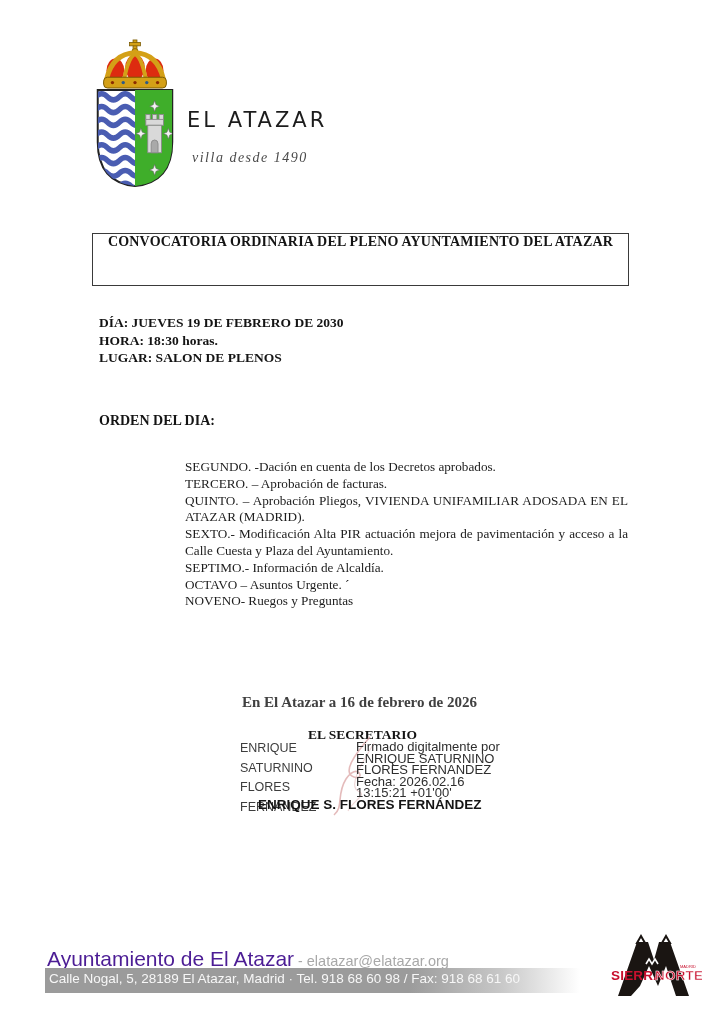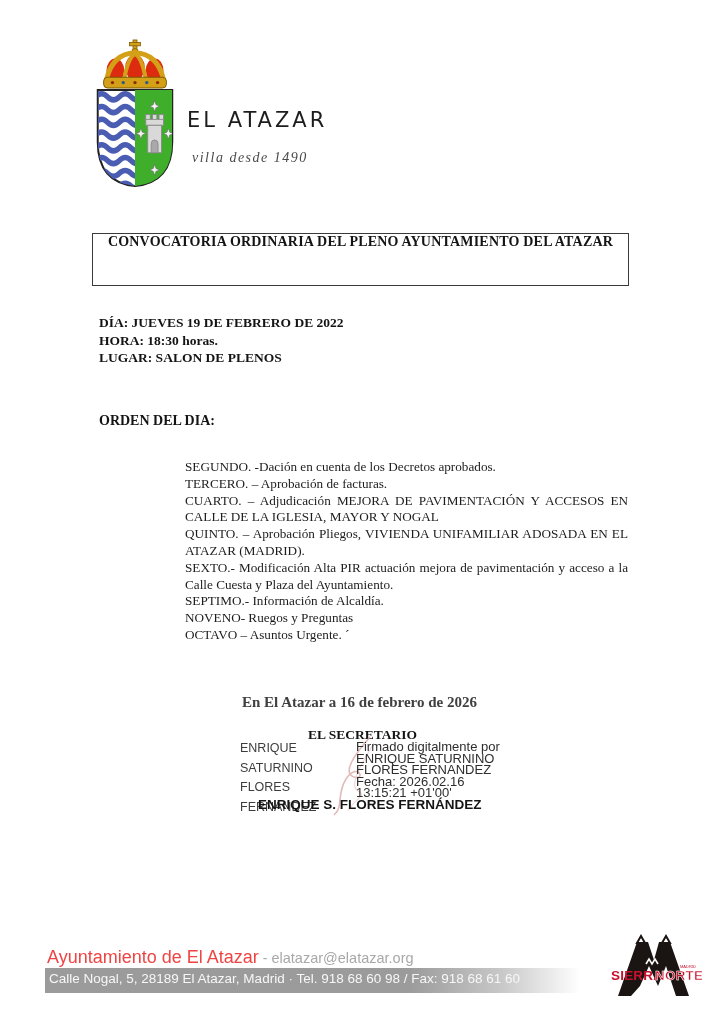--- a/index.html
+++ b/index.html
@@ -32,21 +32,21 @@
   
   .date-line{position:absolute;left:0;top:694px;width:719px;text-align:center;font-weight:bold;font-size:15px;color:#404040;}
   .sig-block{position:absolute;left:240px;top:727px;width:260px;height:92px;}
   .sec-title{position:absolute;left:68px;top:0;font-weight:bold;font-size:13.5px;color:#141414;white-space:nowrap;}
   .sig-stacked{position:absolute;left:0;top:12px;font-family:"Liberation Sans","DejaVu Sans",sans-serif;font-size:12.5px;line-height:19.5px;color:#3d3d3d;}
   .sig-digital{position:absolute;left:116px;top:14px;font-family:"Liberation Sans","DejaVu Sans",sans-serif;font-size:13px;line-height:11.6px;color:#2e2e2e;}
   .sig-squiggle{position:absolute;left:84px;top:6px;}
   .sig-name{position:absolute;left:18px;top:70px;font-family:"Liberation Sans","DejaVu Sans",sans-serif;font-weight:bold;font-size:13.5px;color:#141414;white-space:nowrap;}
   
   .footer-line1{position:absolute;left:47px;top:947px;font-family:"Liberation Sans","DejaVu Sans",sans-serif;color:#9a9a9a;white-space:nowrap;}
-  .footer-line1 .org{font-size:18px;color:#ef4444;}
+  .footer-line1 .org{font-size:21px;color:#4c1d95;}
   .footer-line1 .sep{font-size:14px;color:#a8a8a8;padding:0 4px;}
   .footer-line1 .email{font-size:14.5px;color:#a8a8a8;}
   .footer-band{
     position:absolute;left:45px;top:968px;width:535px;height:25px;
     background:linear-gradient(to right,#9b9b9b 0%,#9b9b9b 68%,#c7c7c7 85%,rgba(255,255,255,0) 100%);
     font-family:"Liberation Sans","DejaVu Sans",sans-serif;font-size:13.5px;line-height:21px;
     color:#f7f7f7;padding-left:4px;box-sizing:border-box;white-space:nowrap;
   }
   .sierra-logo{position:absolute;left:610px;top:934px;width:92px;height:70px;}
 </style>
@@ -116,35 +116,34 @@
   </svg>
 
   <div class="org-name">EL ATAZAR</div>
   <div class="tagline">villa desde 1490</div>
 
   <div class="title-box">
     <span>CONVOCATORIA ORDINARIA DEL PLENO AYUNTAMIENTO DEL ATAZAR</span>
   </div>
 
   <div class="meeting-info">
-    <div>DÍA: JUEVES 19 DE FEBRERO DE 2022</div>
+    <div>DÍA: JUEVES 19 DE FEBRERO DE 2030</div>
     <div>HORA: 18:30 horas.</div>
     <div>LUGAR: SALON DE PLENOS</div>
   </div>
 
   <div class="agenda-heading">ORDEN DEL DIA:</div>
   <div class="agenda-list">
     <div class="agenda-item">SEGUNDO. -Dación en cuenta de los Decretos aprobados.</div>
     <div class="agenda-item">TERCERO. – Aprobación de facturas.</div>
-    <div class="agenda-item">CUARTO. – Adjudicación MEJORA DE PAVIMENTACIÓN Y ACCESOS EN CALLE DE LA IGLESIA, MAYOR Y NOGAL</div>
     <div class="agenda-item">QUINTO. – Aprobación Pliegos, VIVIENDA UNIFAMILIAR ADOSADA EN EL ATAZAR (MADRID).</div>
     <div class="agenda-item">SEXTO.- Modificación Alta PIR actuación mejora de pavimentación y acceso a la Calle Cuesta y Plaza del Ayuntamiento.</div>
     <div class="agenda-item">SEPTIMO.- Información de Alcaldía.</div>
+    <div class="agenda-item">OCTAVO – Asuntos Urgente. ´</div>
     <div class="agenda-item">NOVENO- Ruegos y Preguntas</div>
-    <div class="agenda-item">OCTAVO – Asuntos Urgente. ´</div>
   </div>
 
   <div class="date-line">En El Atazar a 16 de febrero de 2026</div>
 
   <div class="sig-block">
     <div class="sec-title">EL SECRETARIO</div>
     <svg class="sig-squiggle" width="70" height="86" viewBox="0 0 70 86" xmlns="http://www.w3.org/2000/svg">
       <path d="M46,4 C30,22 18,40 30,44 C42,48 34,28 22,46 C12,62 20,74 10,82" fill="none" stroke="#dba4a4" stroke-width="1.6" opacity="0.75"></path>
       <path d="M50,10 C38,30 24,52 34,58 C44,62 30,66 24,78" fill="none" stroke="#e4baba" stroke-width="1.1" opacity="0.6"></path>
     </svg>

